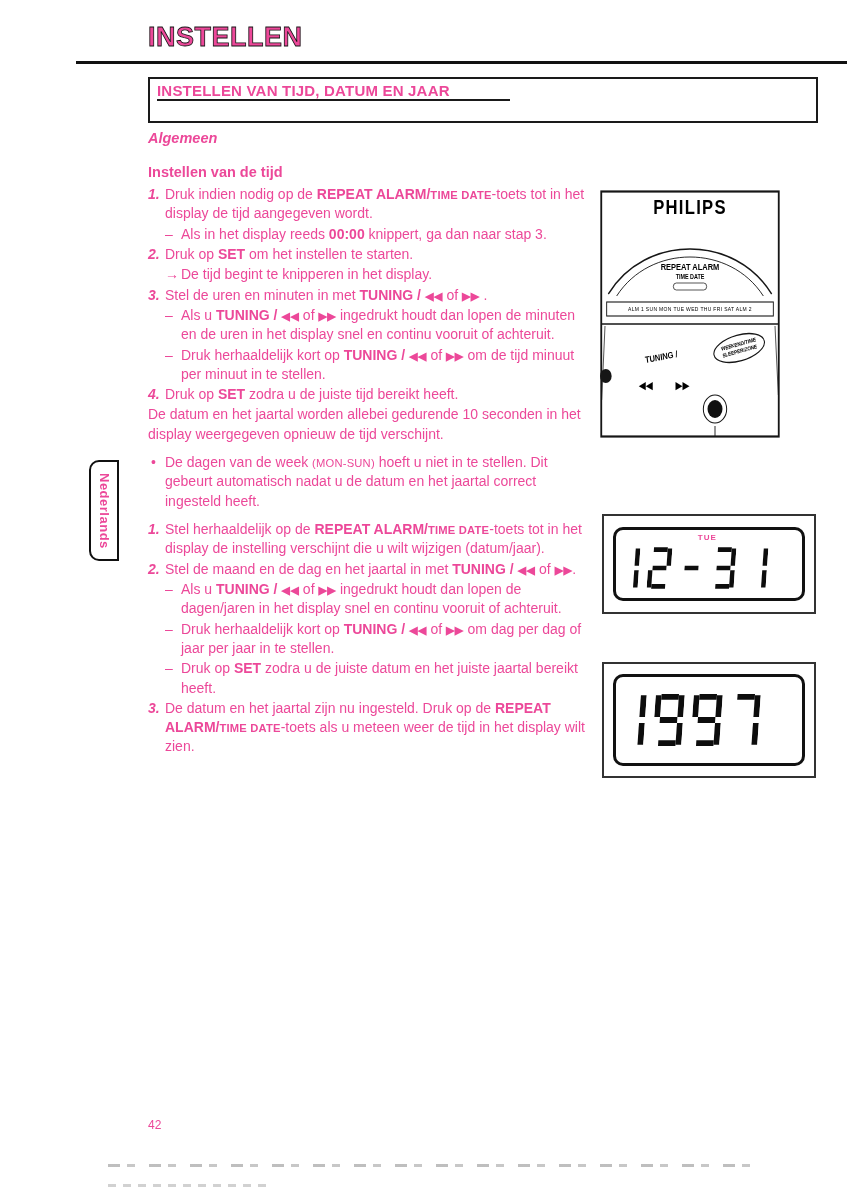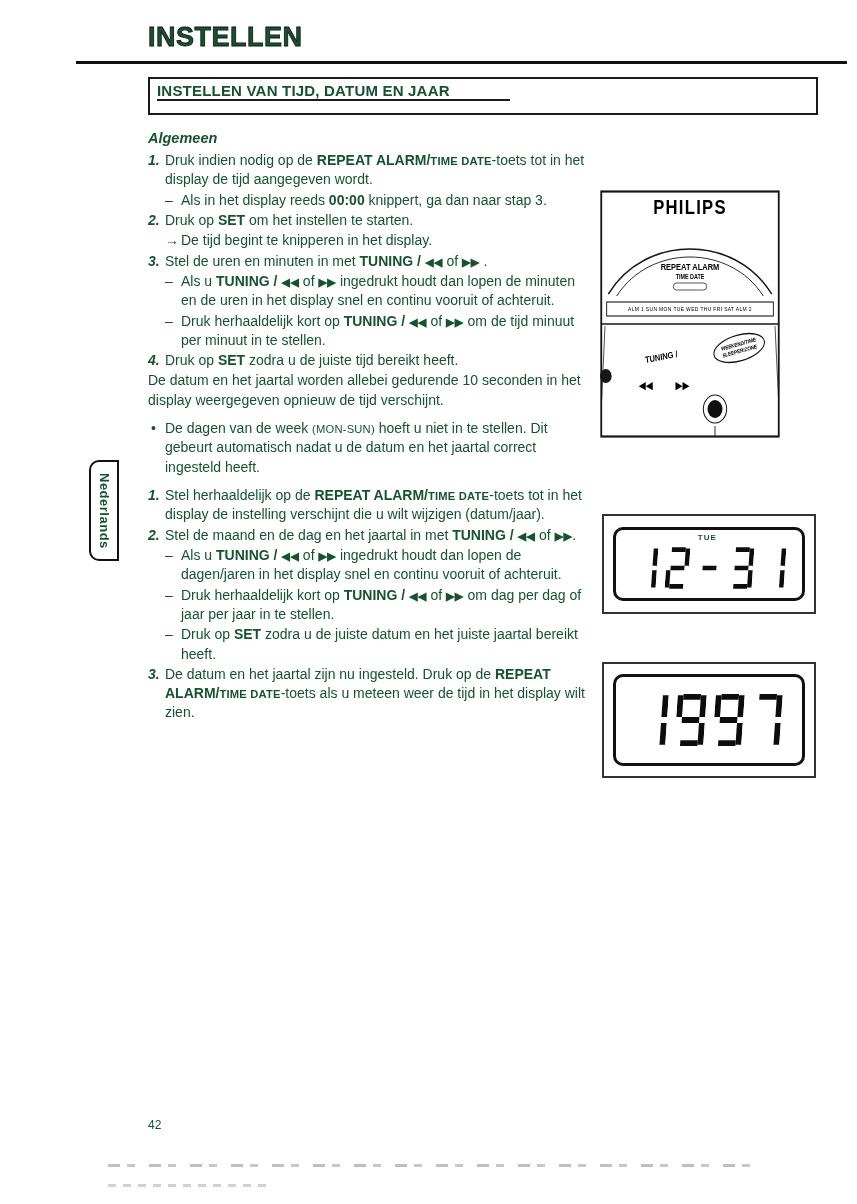--- a/index.html
+++ b/index.html
@@ -1,26 +1,26 @@
 <!DOCTYPE html>
 <html><head>
 <meta charset="utf-8">
 <style>
   html,body{margin:0;padding:0;background:#e8e8e8}
   .page{position:relative;width:857px;height:1204px;background:#ffffff;margin:0 auto;
-        font-family:"Liberation Sans",sans-serif;color:#14532d;overflow:hidden}
+        font-family:"Liberation Sans",sans-serif;color:#ec4899;overflow:hidden}
 
   
   .title{position:absolute;left:148px;top:22px;font-size:27px;font-weight:700;
          letter-spacing:.5px;-webkit-text-stroke:.8px #111;margin:0}
   .title-rule{position:absolute;left:76px;top:61px;width:771px;height:3px;background:#111}
 
   
   .box-heading{position:absolute;left:148px;top:77px;width:652px;border:2px solid #1a1a1a;
-               padding:3px 7px 12px;font-weight:700;font-size:15px;letter-spacing:.2px}
+               padding:3px 7px 20px;font-weight:700;font-size:15px;letter-spacing:.2px}
   .box-heading span{display:inline-block;border-bottom:2px solid #1a1a1a;padding-right:60px}
 
   
   .content{position:absolute;left:148px;top:114px;width:443px;font-size:14px;line-height:1.38}
   .content h3{font-size:14.5px;margin:14px 0 3px;font-weight:700}
   .content h3.first{}
   .content h3.it{font-style:italic}
   .blk{margin:1px 0}
   .step{padding-left:17px;position:relative}
   .step .num{position:absolute;left:0;font-weight:700;font-style:italic}
@@ -44,21 +44,21 @@
   .fig-device .lblb{font:700 9px "Liberation Sans",sans-serif}
   .fig-device .lbls{font:700 6.5px "Liberation Sans",sans-serif}
   .fig-device .lblxs{font:400 6px "Liberation Sans",sans-serif;letter-spacing:.4px}
   .fig-device .lblxxs{font:700 5.5px "Liberation Sans",sans-serif}
   .fig-device .icon{font:700 11px "DejaVu Sans",sans-serif}
 
   .fig-display{border:2px solid #333;display:flex;align-items:center;justify-content:center}
   .fig-date{left:602px;top:514px;width:210px;height:96px}
   .fig-year{left:602px;top:662px;width:210px;height:112px}
   .bezel{position:relative;width:186px;border:3px solid #111;border-radius:10px;background:#fff;
-         display:flex;align-items:center;justify-content:center}
+         display:flex;align-items:center;justify-content:flex-start}
   .fig-date .bezel{height:68px}
   .fig-year .bezel{height:86px}
   .day-label{position:absolute;top:3px;left:44%;font-size:8px;font-weight:700;letter-spacing:1px}
   .lcd{display:flex;gap:9px;transform:skewX(-4deg)}
   .fig-date .lcd{margin-top:7px}
   .lcd svg{display:block}
   .fig-date .lcd svg{width:23px;height:42px}
   .fig-year .lcd svg{width:29px;height:54px}
   .lcd rect{fill:#0d0d0d}
 
@@ -76,20 +76,21 @@
 
   <h1 class="title">INSTELLEN</h1>
   <div class="title-rule"></div>
 
   <div class="box-heading">
     <span>INSTELLEN VAN TIJD, DATUM EN JAAR</span>
   </div>
 
   <div class="content" id="sections">
       <h3 class="first it">Algemeen</h3>
+      <h3 class="">Instellen van de tijd</h3>
       <div class="blk step"><span class="num">1.</span><span>Druk indien nodig op de </span><span class="b">REPEAT ALARM/</span><span class="b sc">TIME DATE</span><span>-toets tot in het display de tijd aangegeven wordt.</span></div>
       <div class="blk sub"><span class="marker">–</span><span>Als in het display reeds </span><span class="b">00:00</span><span> knippert, ga dan naar stap 3.</span></div>
       <div class="blk step"><span class="num">2.</span><span>Druk op </span><span class="b">SET</span><span> om het instellen te starten.</span></div>
       <div class="blk sub"><span class="marker">→</span><span>De tijd begint te knipperen in het display.</span></div>
       <div class="blk step"><span class="num">3.</span><span>Stel de uren en minuten in met </span><span class="b">TUNING / </span><span class="b sc">◀◀</span><span> of </span><span class="b sc">▶▶</span><span> .</span></div>
       <div class="blk sub"><span class="marker">–</span><span>Als u </span><span class="b">TUNING / </span><span class="b sc">◀◀</span><span> of </span><span class="b sc">▶▶</span><span> ingedrukt houdt dan lopen de minuten en de uren in het display snel en continu vooruit of achteruit.</span></div>
       <div class="blk sub"><span class="marker">–</span><span>Druk herhaaldelijk kort op </span><span class="b">TUNING / </span><span class="b sc">◀◀</span><span> of </span><span class="b sc">▶▶</span><span> om de tijd minuut per minuut in te stellen.</span></div>
       <div class="blk step"><span class="num">4.</span><span>Druk op </span><span class="b">SET</span><span> zodra u de juiste tijd bereikt heeft.</span></div>
       <div class="blk p"><span>De datum en het jaartal worden allebei gedurende 10 seconden in het display weergegeven opnieuw de tijd verschijnt.</span></div>
       <div class="blk bullet"><span class="marker">•</span><span>De dagen van de week </span><span class="sc">(MON-SUN)</span><span> hoeft u niet in te stellen. Dit gebeurt automatisch nadat u de datum en het jaartal correct ingesteld heeft.</span></div>

